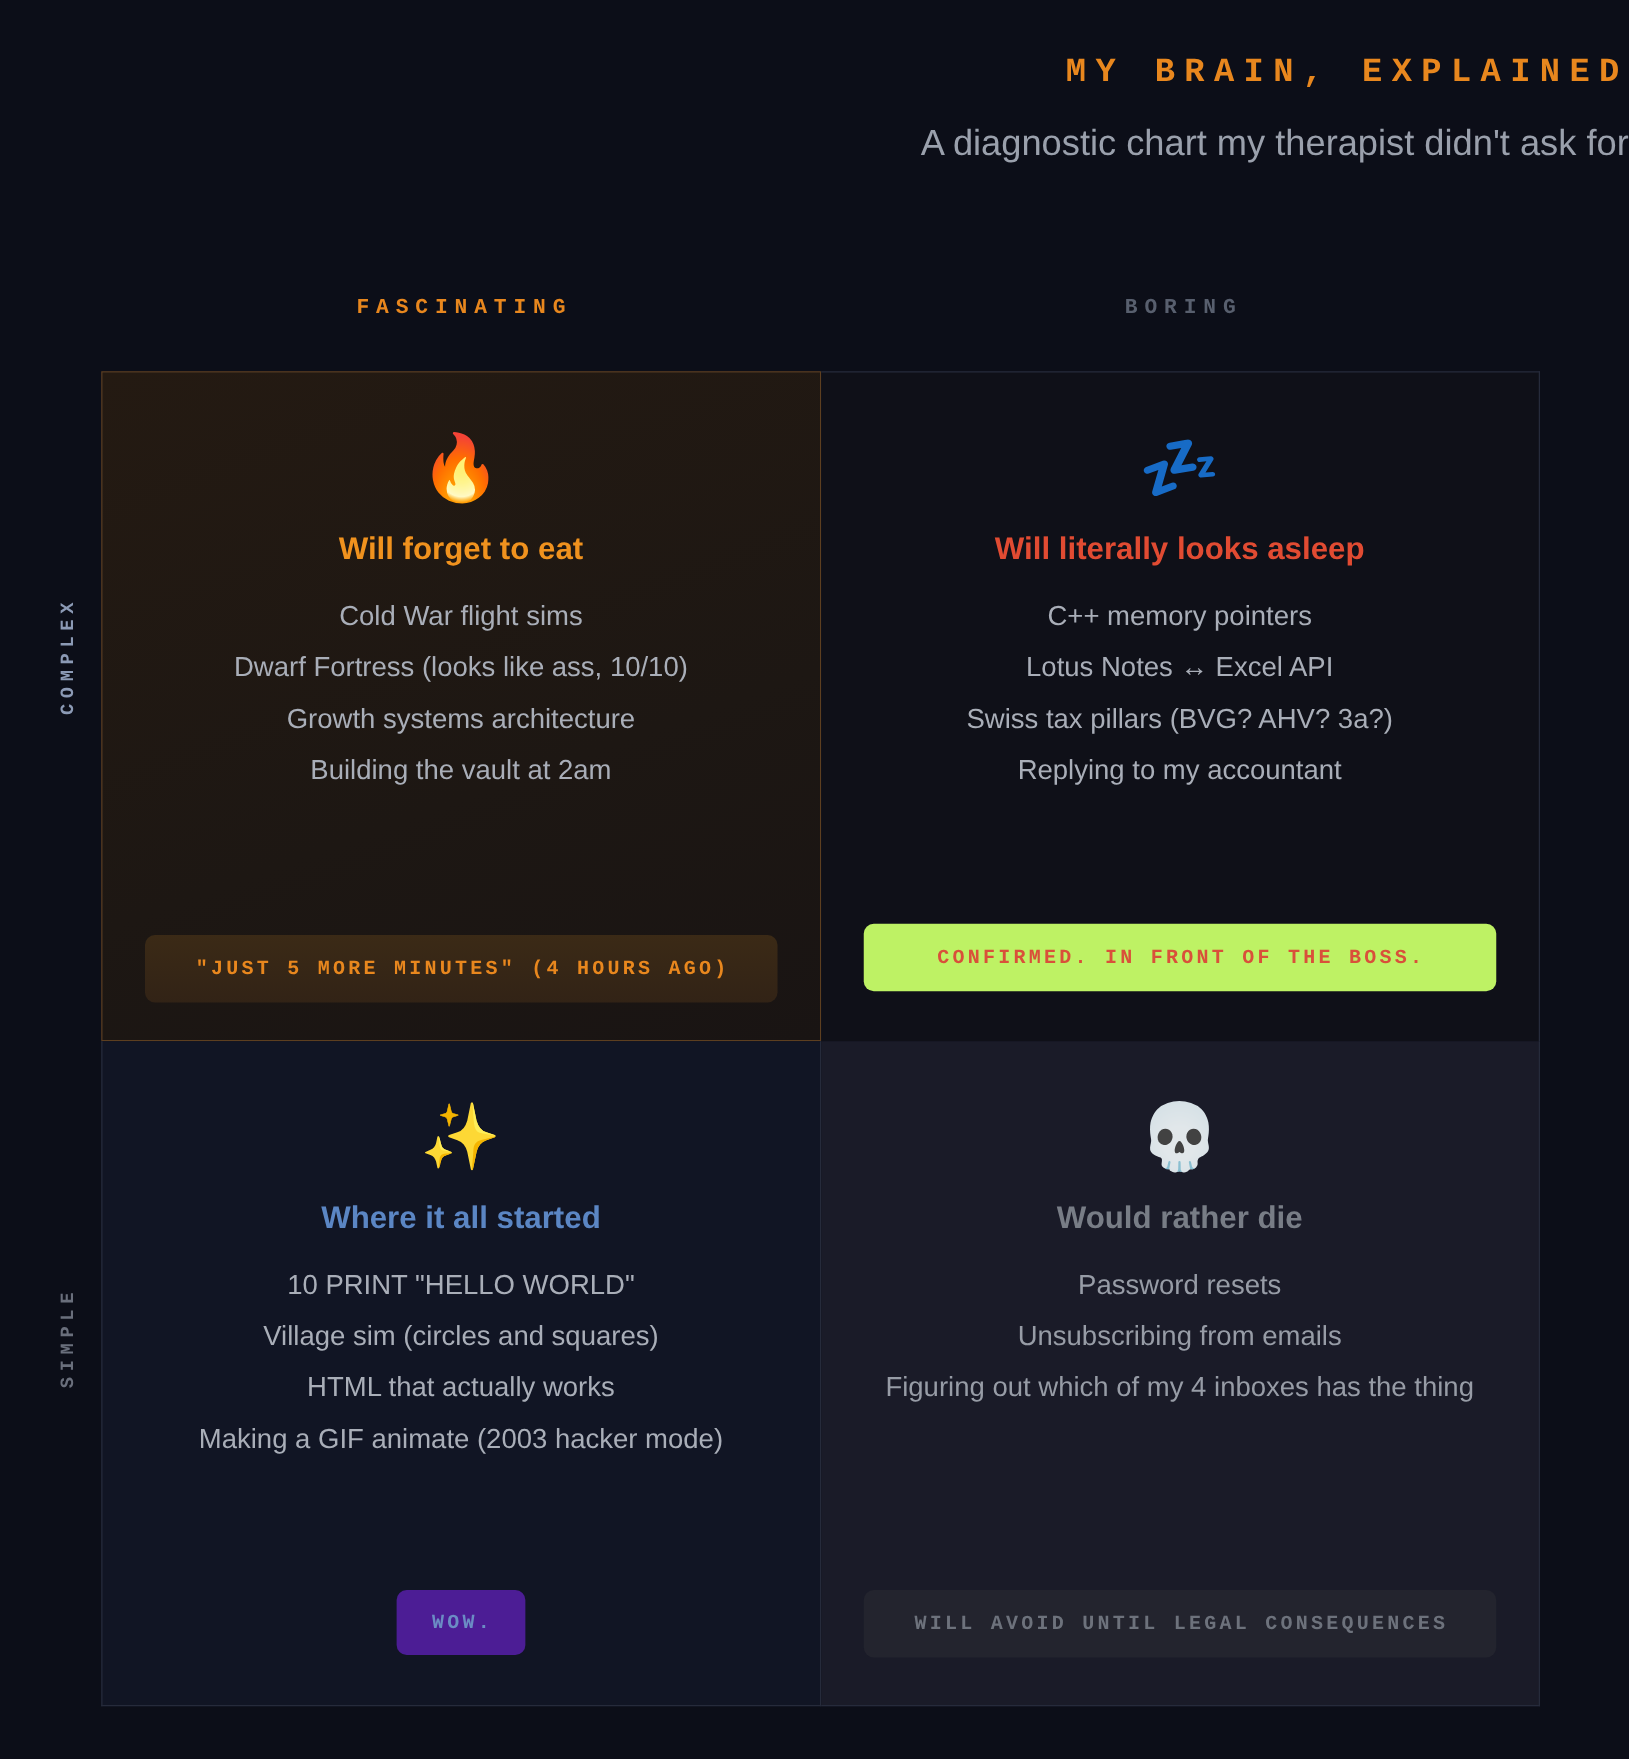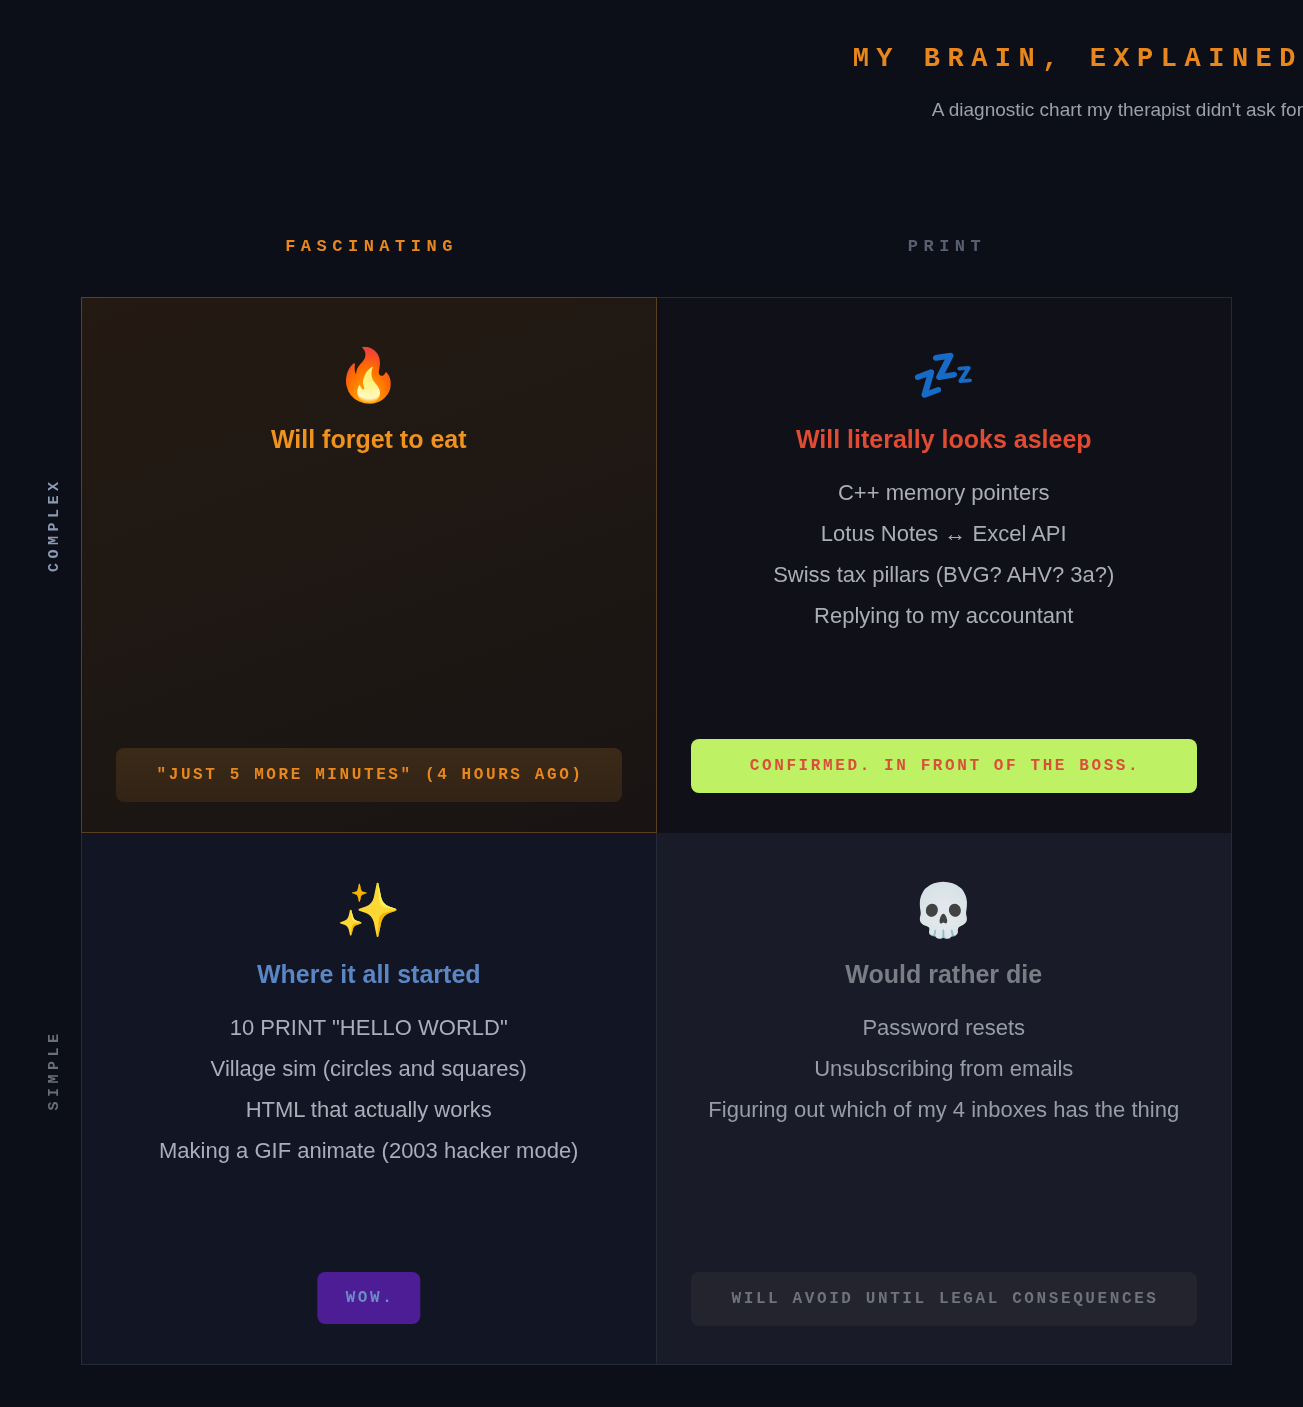--- a/index.html
+++ b/index.html
@@ -22,21 +22,21 @@
   .page-title {
     font-family: "Liberation Mono", monospace;
     font-size: 27px;
     font-weight: 700;
     letter-spacing: 7.5px;
     color: #e8871e;
     text-indent: 7.5px;
   }
   .page-subtitle {
     margin-top: 25px;
-    font-size: 19px;
+    font-size: 29px;
     color: #9aa0ac;
     font-weight: 400;
   }
 
   
   .col-headers {
     position: absolute;
     top: 237px;
     left: 81px;
     width: 1151px;
@@ -191,31 +191,37 @@
 </head>
 <body>
 
 <div class="header">
   <div class="page-title">MY BRAIN, EXPLAINED</div>
   <div class="page-subtitle">A diagnostic chart my therapist didn't ask for</div>
 </div>
 
 <div class="col-headers">
   <div class="col-header fascinating">FASCINATING</div>
-  <div class="col-header boring">PRINT</div>
+  <div class="col-header boring">BORING</div>
 </div>
 
 <div class="row-label complex">COMPLEX</div>
 <div class="row-label simple">SIMPLE</div>
 
 <div class="grid">
 
   <div class="quad q-tl">
     <div class="quad-emoji">🔥</div>
     <div class="quad-heading">Will forget to eat</div>
+    <ul class="quad-list">
+      <li>Cold War flight sims</li>
+      <li>Dwarf Fortress (looks like ass, 10/10)</li>
+      <li>Growth systems architecture</li>
+      <li>Building the vault at 2am</li>
+    </ul>
     <div class="badge badge-fire">"JUST 5 MORE MINUTES" (4 HOURS AGO)</div>
   </div>
 
   <div class="quad q-tr">
     <div class="quad-emoji">💤</div>
     <div class="quad-heading">Will literally looks asleep</div>
     <ul class="quad-list">
       <li>C++ memory pointers</li>
       <li>Lotus Notes ↔ Excel API</li>
       <li>Swiss tax pillars (BVG? AHV? 3a?)</li>

